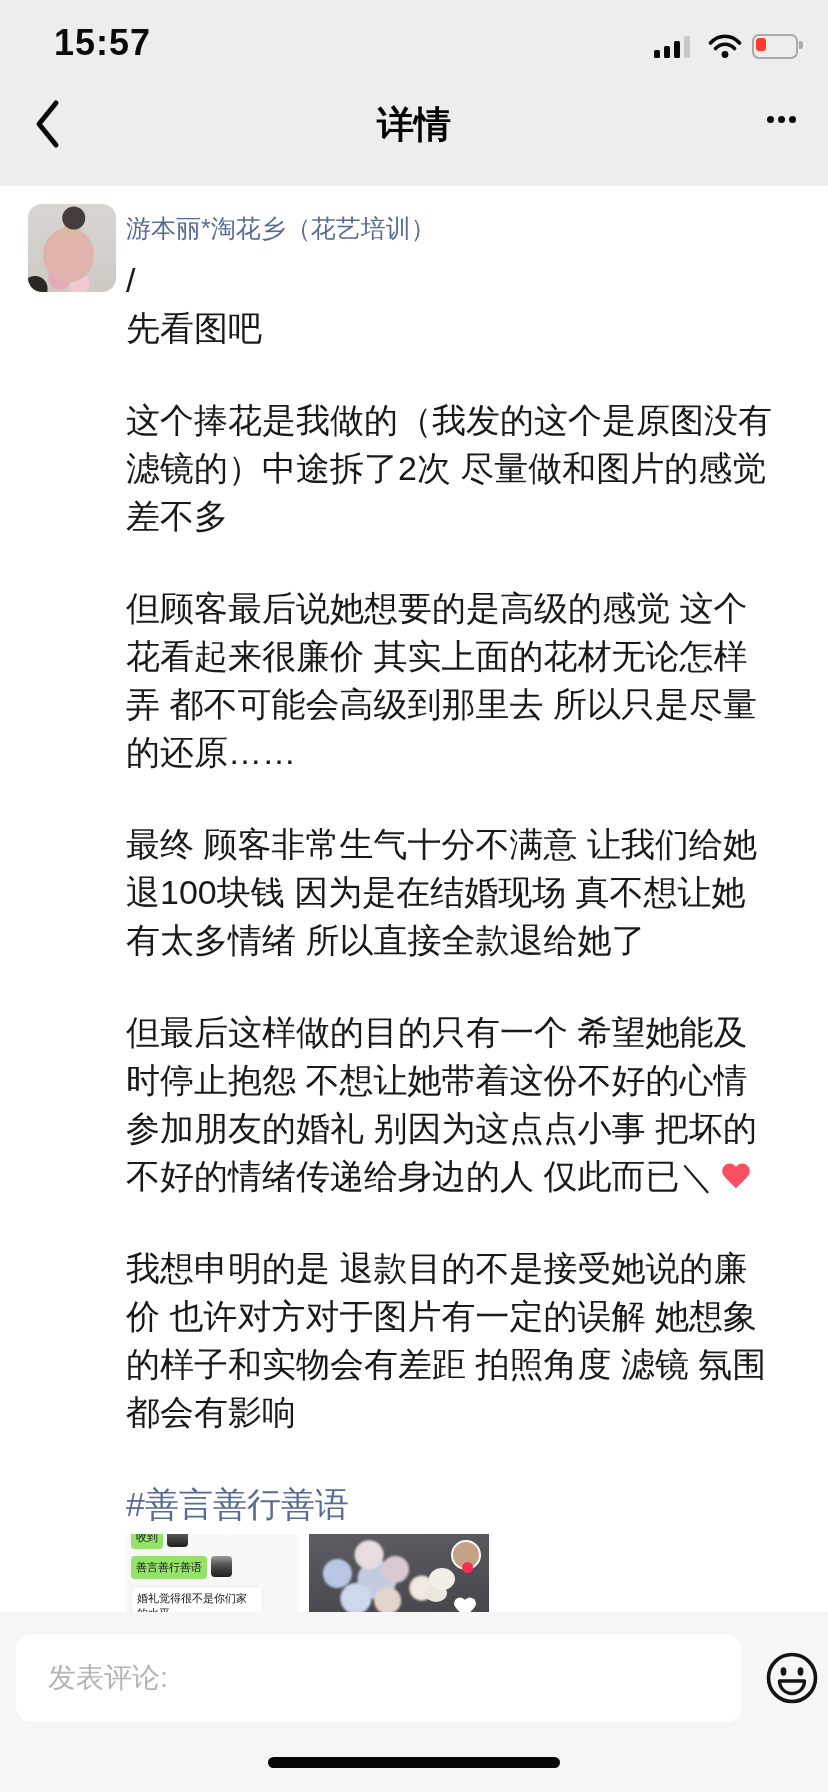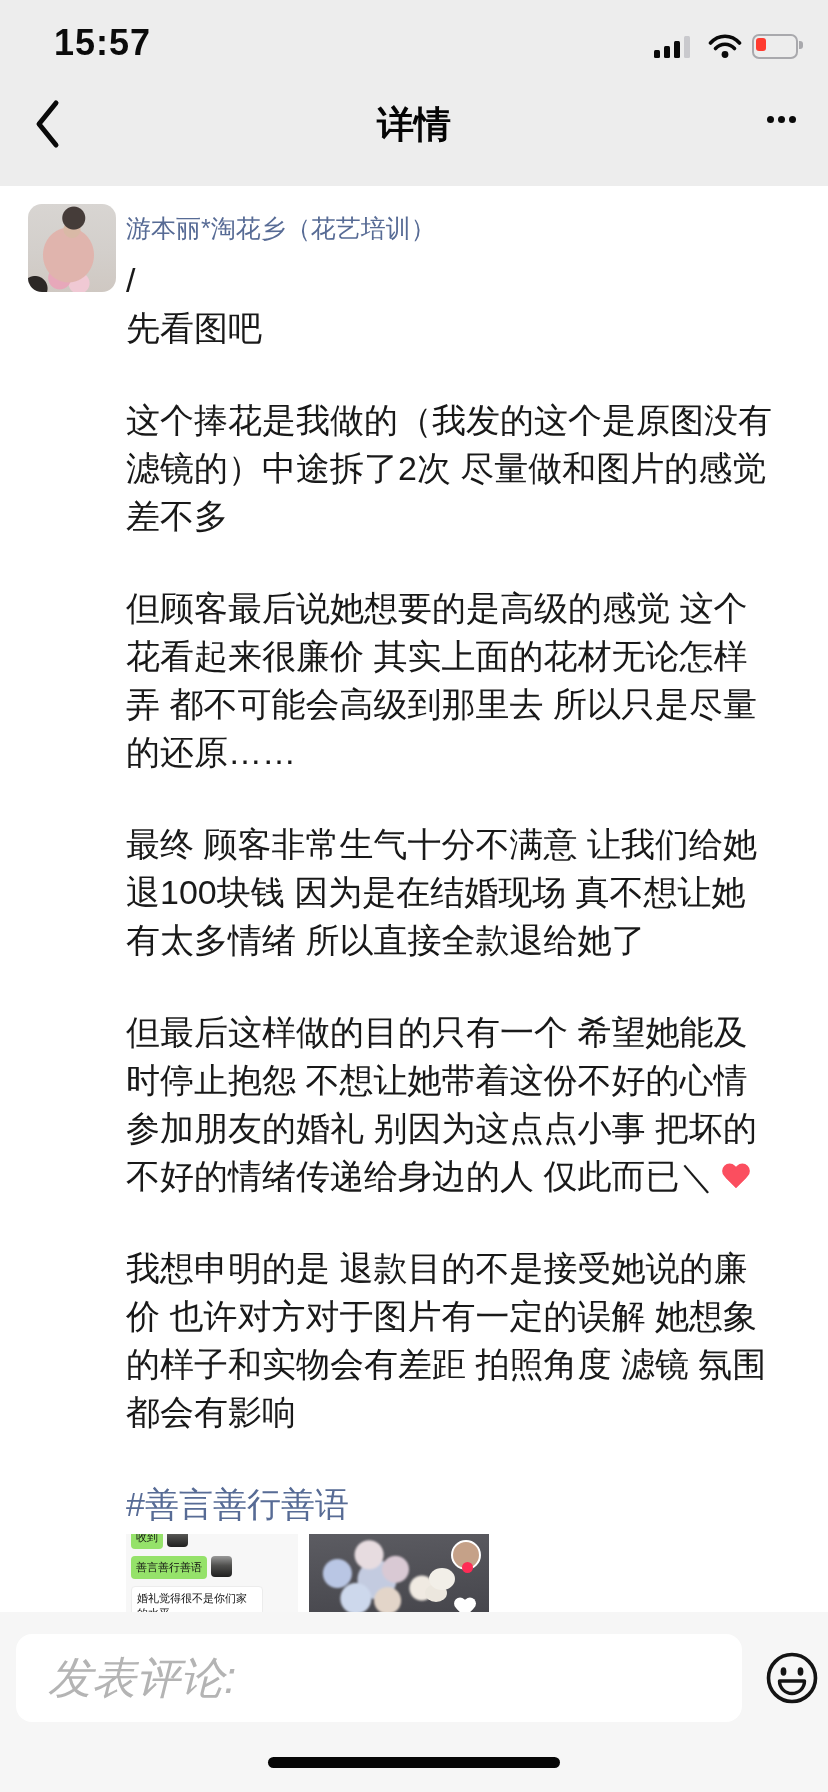--- a/index.html
+++ b/index.html
@@ -77,23 +77,22 @@
       radial-gradient(circle at 30% 30%, #aebbd8 0 11px, rgba(0,0,0,0) 12px),
       radial-gradient(circle at 56% 22%, #f0ece2 0 10px, rgba(0,0,0,0) 11px),
       radial-gradient(circle at 70% 52%, #e8d8cf 0 14px, rgba(0,0,0,0) 15px),
       radial-gradient(circle at 44% 58%, #dccfd8 0 13px, rgba(0,0,0,0) 14px),
       radial-gradient(circle at 16% 60%, #7a8668 0 9px, rgba(0,0,0,0) 10px);}
   
   .footer{position:absolute;left:0;right:0;bottom:0;height:180px;background:#f6f6f6;z-index:10;}
   .comment-input{
     position:absolute;left:16px;top:22px;width:726px;height:88px;box-sizing:border-box;
     background:#fff;border:none;outline:none;border-radius:16px;
-    padding:0 24px 0 32px;font-size:44px;color:#191919;
+    padding:0 24px 0 32px;font-size:28px;color:#191919;
     font-family:"Liberation Sans","DejaVu Sans",sans-serif;
-    font-style:italic;
   }
   .comment-input::placeholder{color:#b4b4b4;}
   .emoji-btn{position:absolute;right:8px;top:38px;width:56px;height:56px;background:none;border:none;padding:0;cursor:pointer;}
   .home-indicator{position:absolute;left:50%;bottom:24px;transform:translateX(-50%);width:292px;height:11px;border-radius:6px;background:#060606;}
 </style>
 </head>
 <body>
 
 <div class="screen">
 

